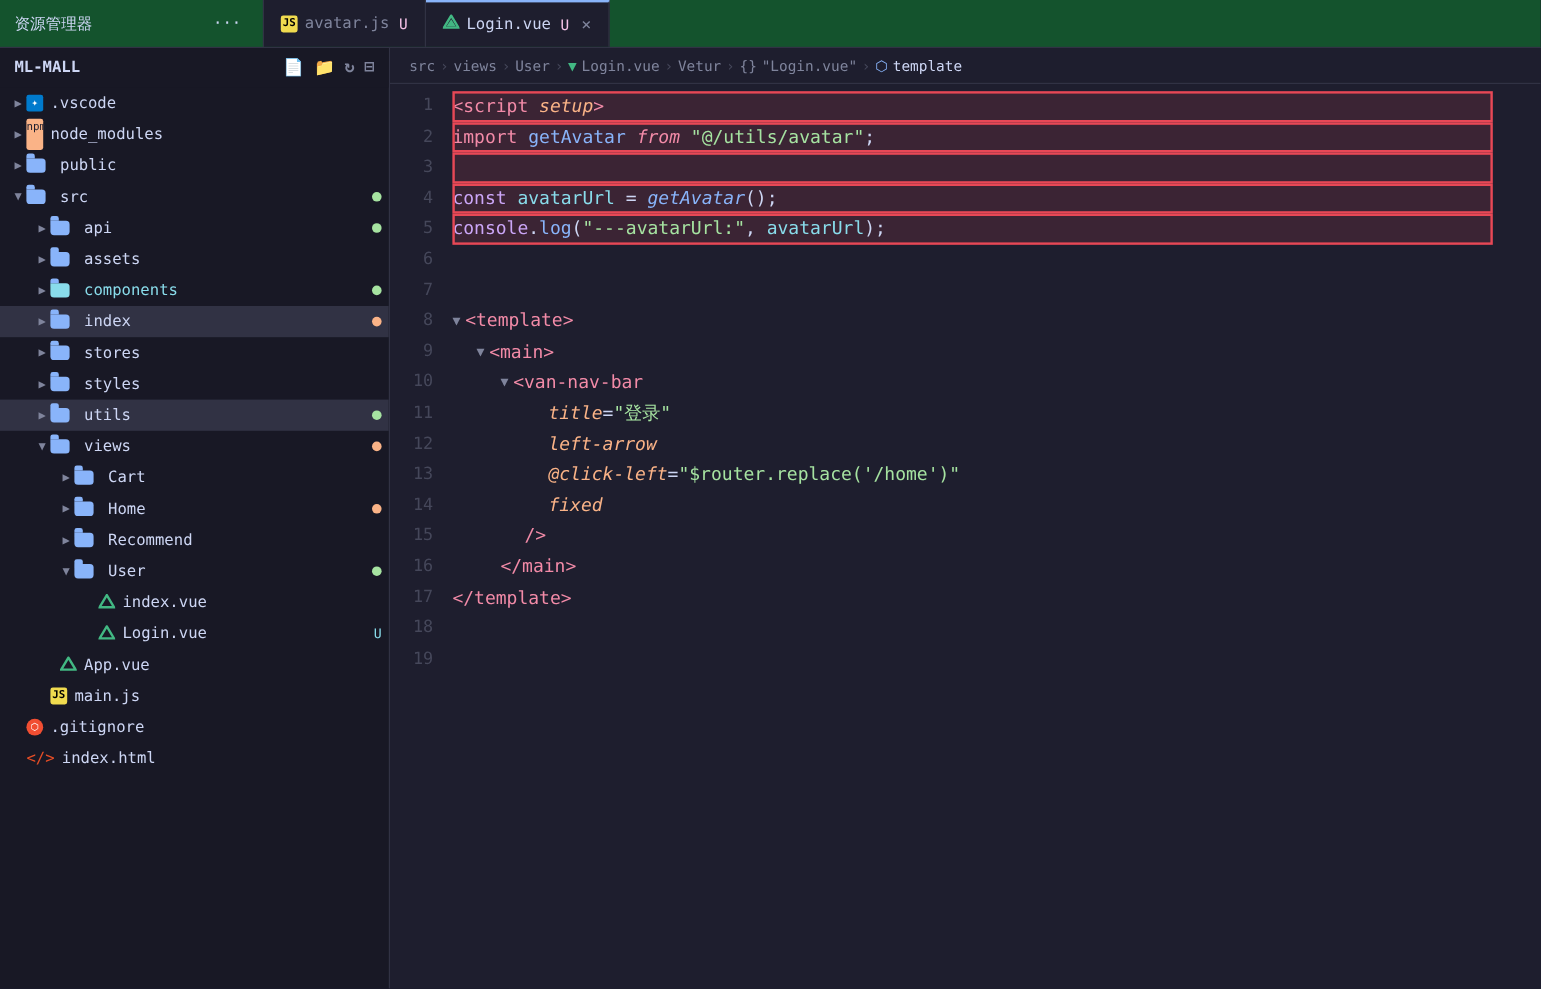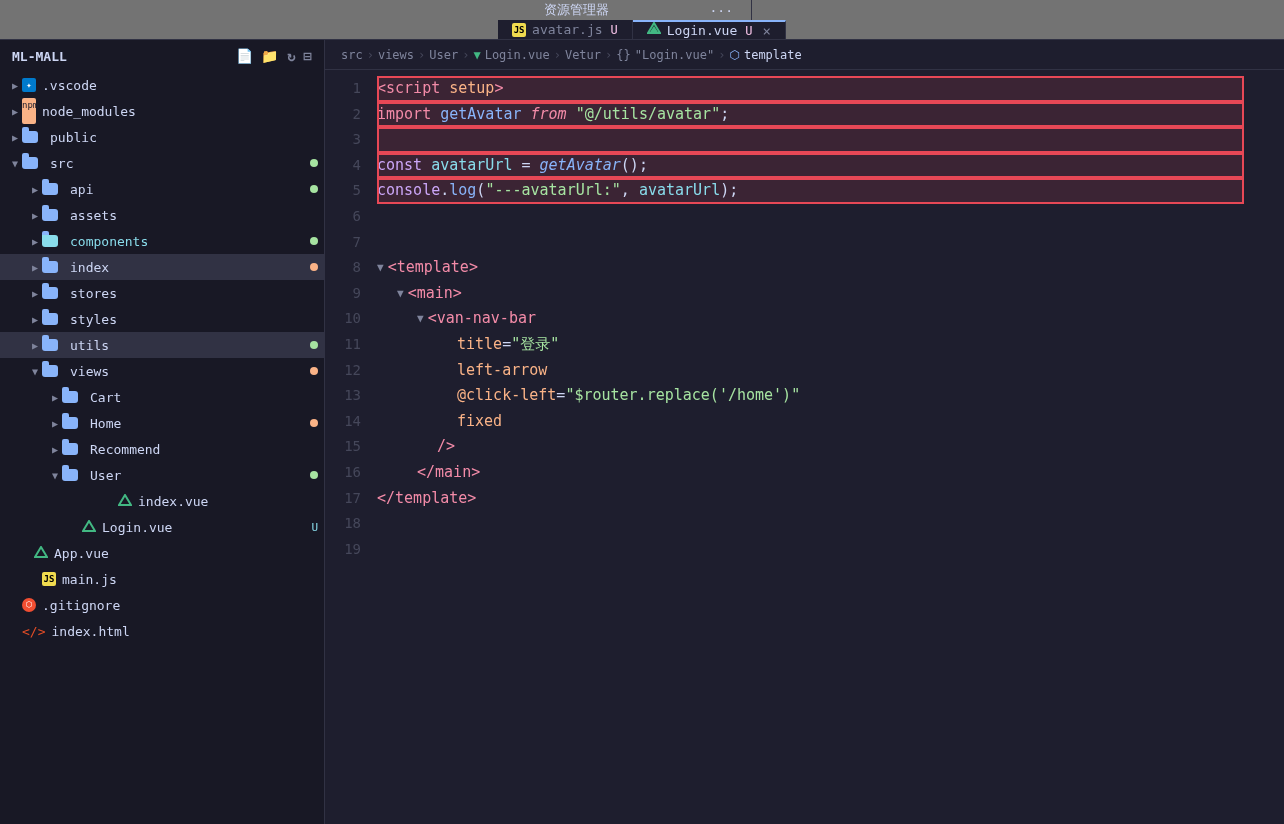--- a/index.html
+++ b/index.html
@@ -10,25 +10,24 @@
       font-family: 'Consolas', 'Monaco', monospace;
       overflow: hidden;
       display: flex;
       flex-direction: column;
     }
 
     
     .tab-bar {
       display: flex;
       align-items: center;
-      background: #737373;
+      background: #14532d;
       height: 40px;
       min-height: 40px;
       border-bottom: 1px solid #313244;
-      flex-direction: column;
     }
     .tab-bar-left {
       display: flex;
       align-items: center;
       padding: 0 12px;
       color: #cdd6f4;
       font-size: 13px;
       min-width: 220px;
       border-right: 1px solid #313244;
       height: 100%;
@@ -260,21 +259,21 @@
     }
 
     .code-line.highlighted {
       background: rgba(231, 72, 86, 0.15);
       outline: 2px solid #e74856;
       outline-offset: -2px;
     }
 
     
     .c-tag { color: #f38ba8; }
-    .c-attr { color: #fab387; }
+    .c-attr { color: #fab387; font-style: italic; }
     .c-import-kw { color: #f38ba8; }
     .c-fn { color: #89b4fa; }
     .c-fn-italic { color: #89b4fa; font-style: italic; }
     .c-comment { color: #fab387; }
     .c-const { color: #cba6f7; }
     .c-var { color: #89dceb; }
     .c-op { color: #cdd6f4; }
     .c-plain { color: #cdd6f4; }
     .c-from { color: #f38ba8; font-style: italic; }
     .c-url { color: #a6e3a1; }
@@ -503,42 +502,42 @@
 
     <div class="tree-item" style="padding-left:48px">
       <span class="arrow">▼</span>
       <span class="file-icon">
         <span class="icon-folder-open"></span>
       </span>
       <span>User</span>
       <span class="badge"></span>
     </div>
 
-    <div class="tree-item" style="padding-left:104px">
+    <div class="tree-item" style="padding-left:68px">
       <span class="arrow" style="visibility:hidden">▶</span>
       <span class="file-icon">
         <svg width="14" height="14" viewBox="0 0 14 14">
           <polygon points="7,1 13,11 1,11" fill="none" stroke="#42b883" stroke-width="2"></polygon>
         </svg>
       </span>
       <span>index.vue</span>
     </div>
 
     <div class="tree-item" style="padding-left:68px">
       <span class="arrow" style="visibility:hidden">▶</span>
       <span class="file-icon">
         <svg width="14" height="14" viewBox="0 0 14 14">
           <polygon points="7,1 13,11 1,11" fill="none" stroke="#42b883" stroke-width="2"></polygon>
         </svg>
       </span>
       <span>Login.vue</span>
       <span class="badge-u">U</span>
     </div>
 
-    <div class="tree-item" style="padding-left:20px">
+    <div class="tree-item" style="padding-left:36px">
       <span class="arrow" style="visibility:hidden">▶</span>
       <span class="file-icon">
         <svg width="14" height="14" viewBox="0 0 14 14">
           <polygon points="7,1 13,11 1,11" fill="none" stroke="#42b883" stroke-width="2"></polygon>
         </svg>
       </span>
       <span>App.vue</span>
     </div>
 
     <div class="tree-item" style="padding-left:28px">

